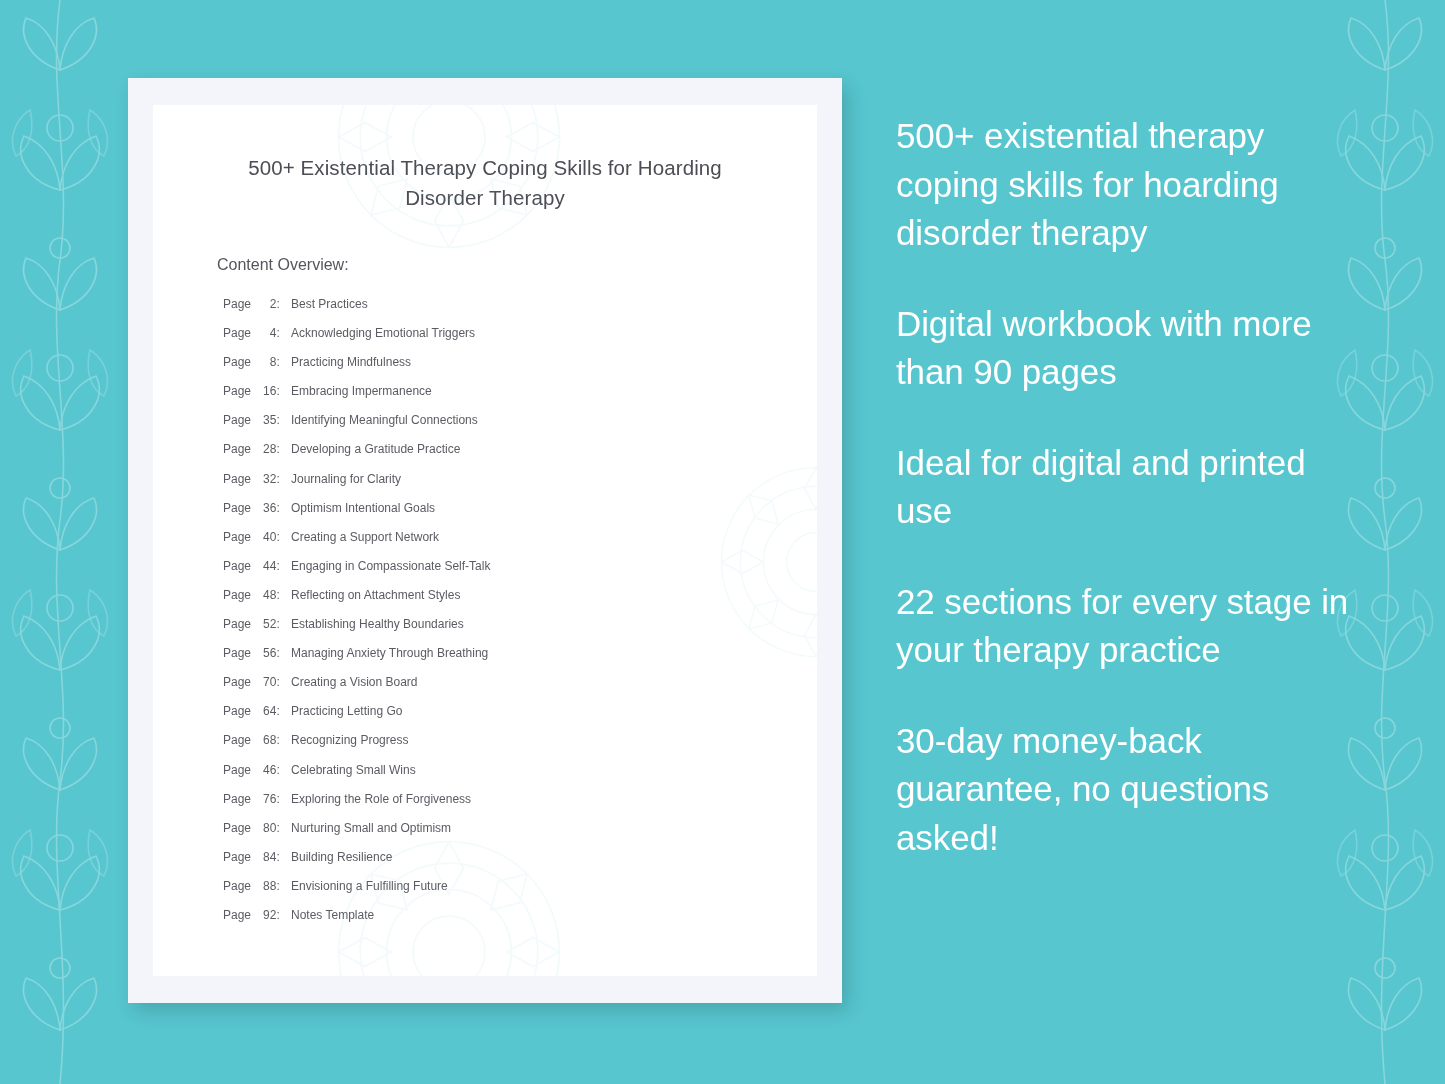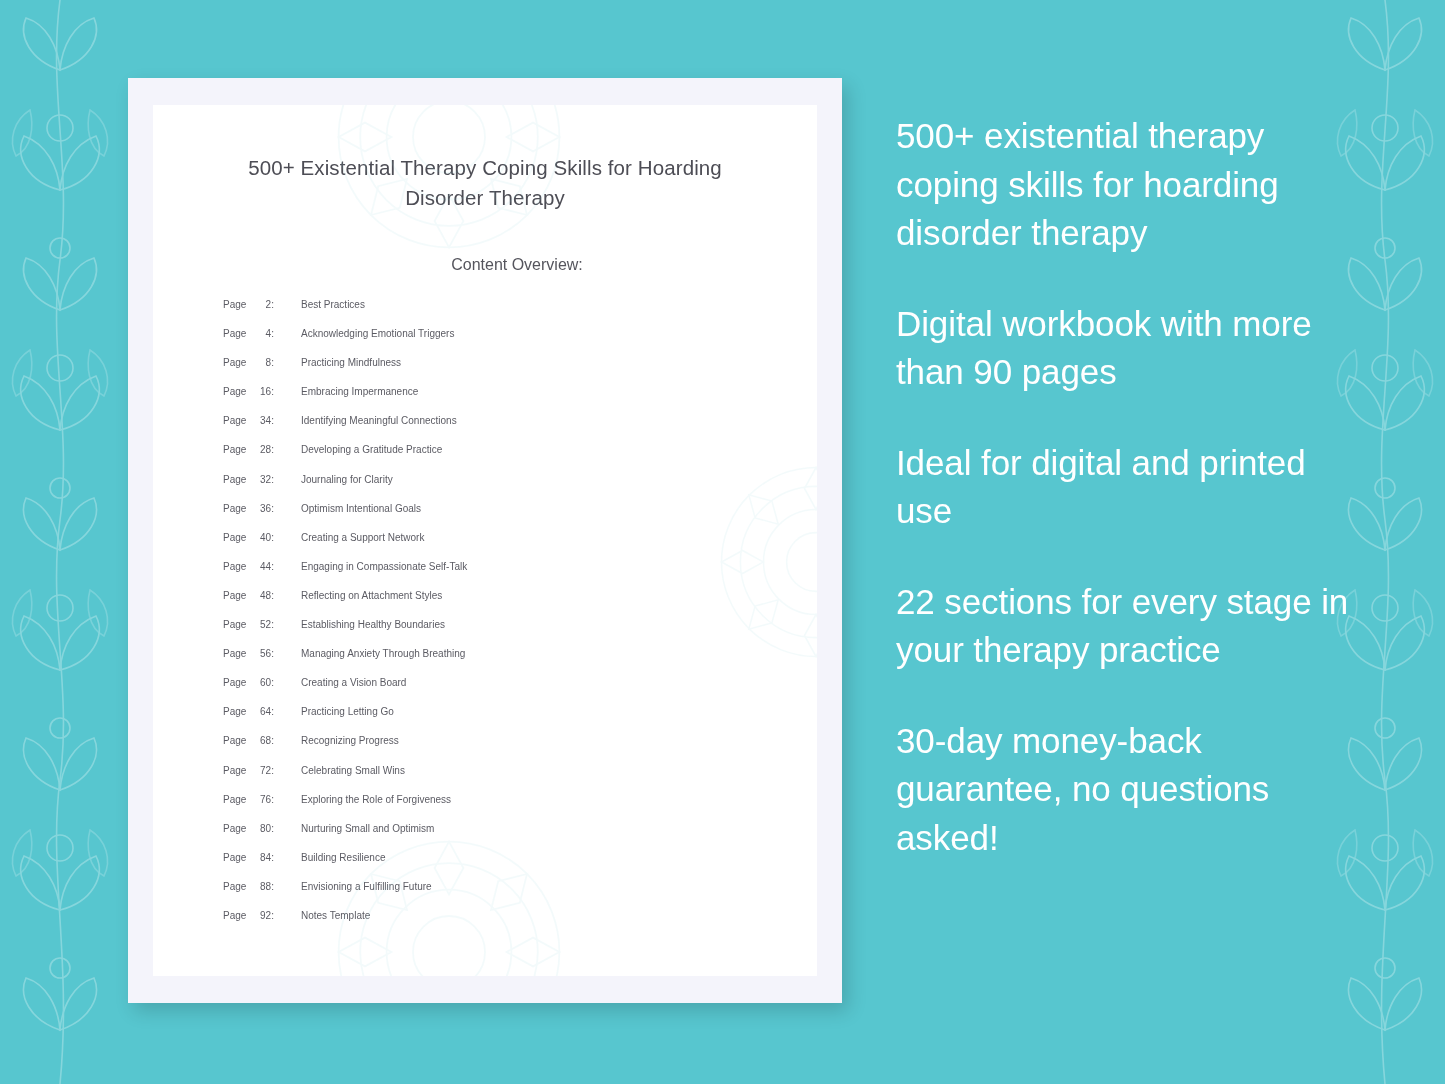--- a/index.html
+++ b/index.html
@@ -68,36 +68,34 @@
     line-height: 30px;
     color: #4d4d55;
     font-weight: 400;
     letter-spacing: 0.1px;
   }
 
   .overview-label {
     margin: 43px 0 0 64px;
     font-size: 16px;
     color: #55555d;
-    text-align: center;
   }
 
   .toc {
     margin: 16px 0 0 70px;
     list-style: none;
   }
 
   .toc li {
     display: flex;
     align-items: baseline;
-    font-size: 10px;
+    font-size: 12px;
     color: #5b5b63;
     line-height: 29.1px;
     white-space: nowrap;
-    gap: 10px;
   }
 
   .toc .pg {
     display: inline-block;
     width: 62px;
     flex: 0 0 62px;
     text-align: left;
   }
   .toc .pg .num {
     display: inline-block;
@@ -304,21 +302,21 @@
         </li>
       <li>
           <span class="pg"><span>Page</span>&nbsp;<span class="num">8</span>:</span>
           <span class="ti">Practicing Mindfulness</span>
         </li>
       <li>
           <span class="pg"><span>Page</span>&nbsp;<span class="num">16</span>:</span>
           <span class="ti">Embracing Impermanence</span>
         </li>
       <li>
-          <span class="pg"><span>Page</span>&nbsp;<span class="num">34</span>:</span>
+          <span class="pg"><span>Page</span>&nbsp;<span class="num">35</span>:</span>
           <span class="ti">Identifying Meaningful Connections</span>
         </li>
       <li>
           <span class="pg"><span>Page</span>&nbsp;<span class="num">28</span>:</span>
           <span class="ti">Developing a Gratitude Practice</span>
         </li>
       <li>
           <span class="pg"><span>Page</span>&nbsp;<span class="num">32</span>:</span>
           <span class="ti">Journaling for Clarity</span>
         </li>
@@ -340,33 +338,33 @@
         </li>
       <li>
           <span class="pg"><span>Page</span>&nbsp;<span class="num">52</span>:</span>
           <span class="ti">Establishing Healthy Boundaries</span>
         </li>
       <li>
           <span class="pg"><span>Page</span>&nbsp;<span class="num">56</span>:</span>
           <span class="ti">Managing Anxiety Through Breathing</span>
         </li>
       <li>
-          <span class="pg"><span>Page</span>&nbsp;<span class="num">60</span>:</span>
+          <span class="pg"><span>Page</span>&nbsp;<span class="num">70</span>:</span>
           <span class="ti">Creating a Vision Board</span>
         </li>
       <li>
           <span class="pg"><span>Page</span>&nbsp;<span class="num">64</span>:</span>
           <span class="ti">Practicing Letting Go</span>
         </li>
       <li>
           <span class="pg"><span>Page</span>&nbsp;<span class="num">68</span>:</span>
           <span class="ti">Recognizing Progress</span>
         </li>
       <li>
-          <span class="pg"><span>Page</span>&nbsp;<span class="num">72</span>:</span>
+          <span class="pg"><span>Page</span>&nbsp;<span class="num">46</span>:</span>
           <span class="ti">Celebrating Small Wins</span>
         </li>
       <li>
           <span class="pg"><span>Page</span>&nbsp;<span class="num">76</span>:</span>
           <span class="ti">Exploring the Role of Forgiveness</span>
         </li>
       <li>
           <span class="pg"><span>Page</span>&nbsp;<span class="num">80</span>:</span>
           <span class="ti">Nurturing Small and Optimism</span>
         </li>

